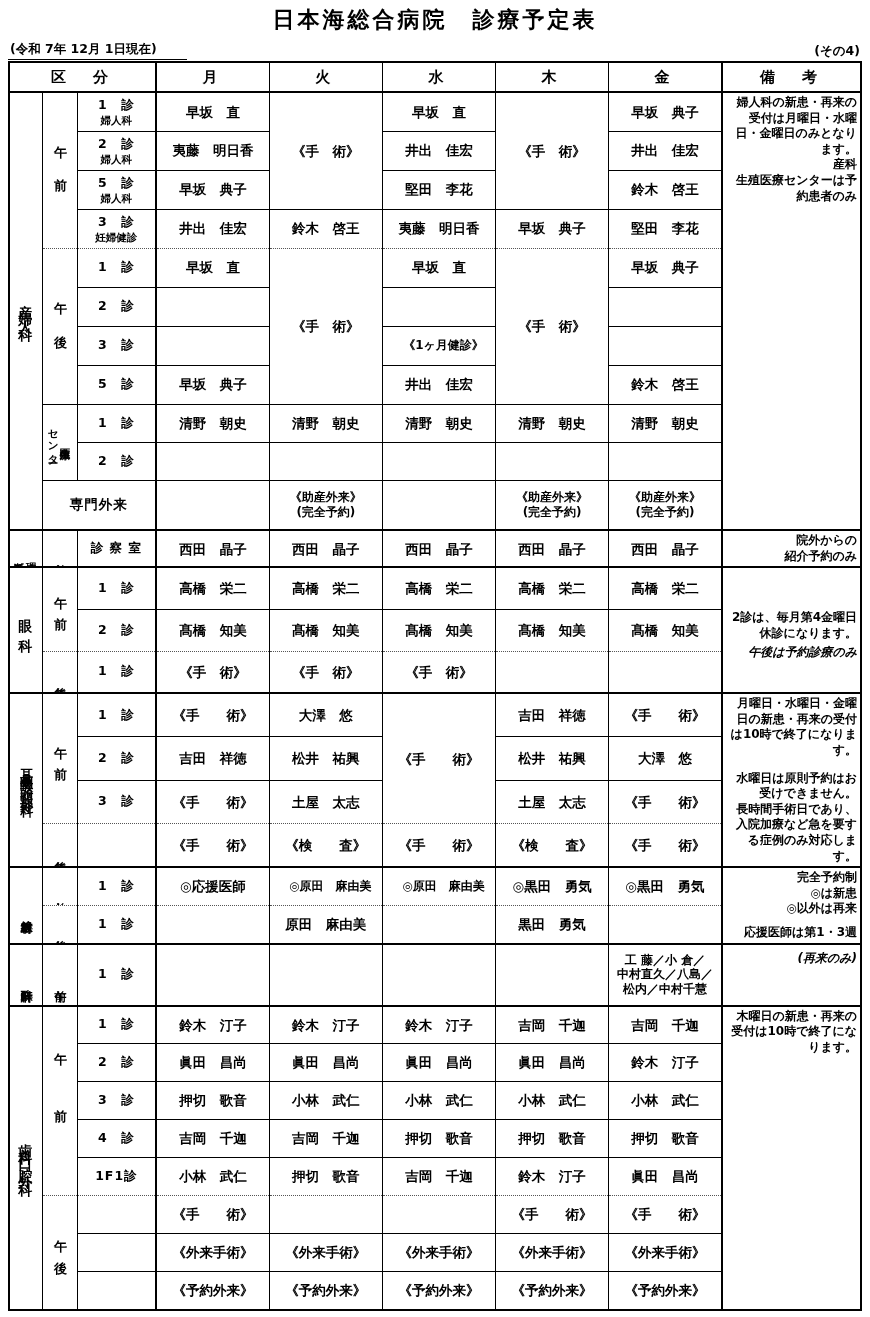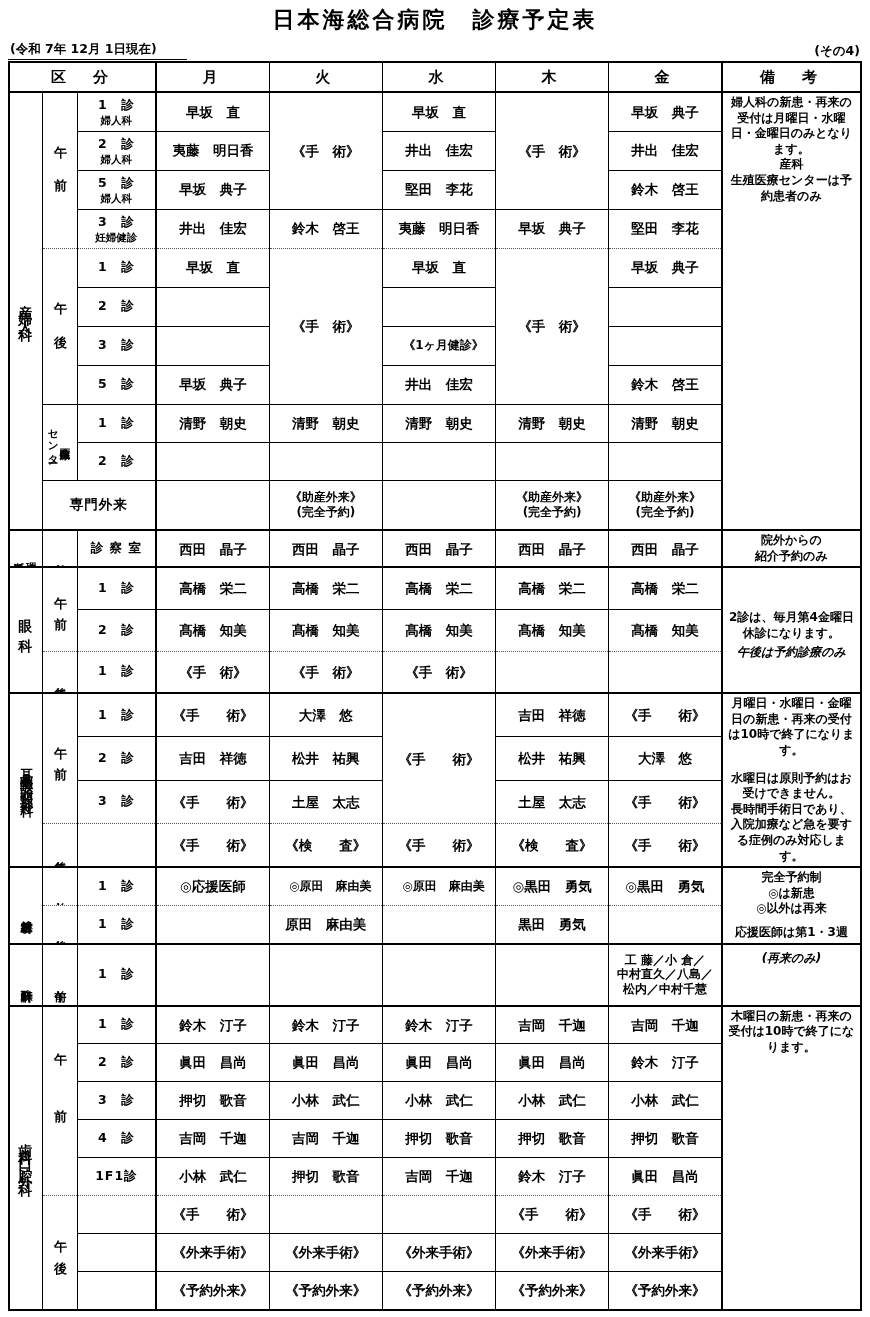--- a/index.html
+++ b/index.html
@@ -22,21 +22,21 @@
      white-space:pre-line;line-height:1.15;}
   .vlabel{font-size:14px;}
   .period{font-size:13px;}
   .f10{font-size:10.5px;}
   .f12{font-size:12px;}
   .sp05{letter-spacing:4px;}
   .sp1{letter-spacing:8px;}
   .sp2{letter-spacing:20px;}
   .sp3{letter-spacing:32px;}
   .sp4{letter-spacing:56px;}
-  .remark{vertical-align:top;text-align:center;font-size:12px;line-height:1.3;
+  .remark{vertical-align:top;text-align:right;font-size:12px;line-height:1.3;
     padding:2px 3px;}
   .remark div{white-space:pre-line;}
   .bl2{border-left:2px solid #000;}
   .bt2{border-top:2px solid #000;}
   .bb2{border-bottom:2px solid #000;}
   .dt{border-top:1.5px dotted #555;}
   .db{border-bottom:1.5px dotted #555;}
   .mt56{} .mt160{}
   .mt40{margin-top:40px;} .mt16{margin-top:4px;font-style:italic;}
   .mt12{margin-top:12px;} .mt8{margin-top:8px;}

